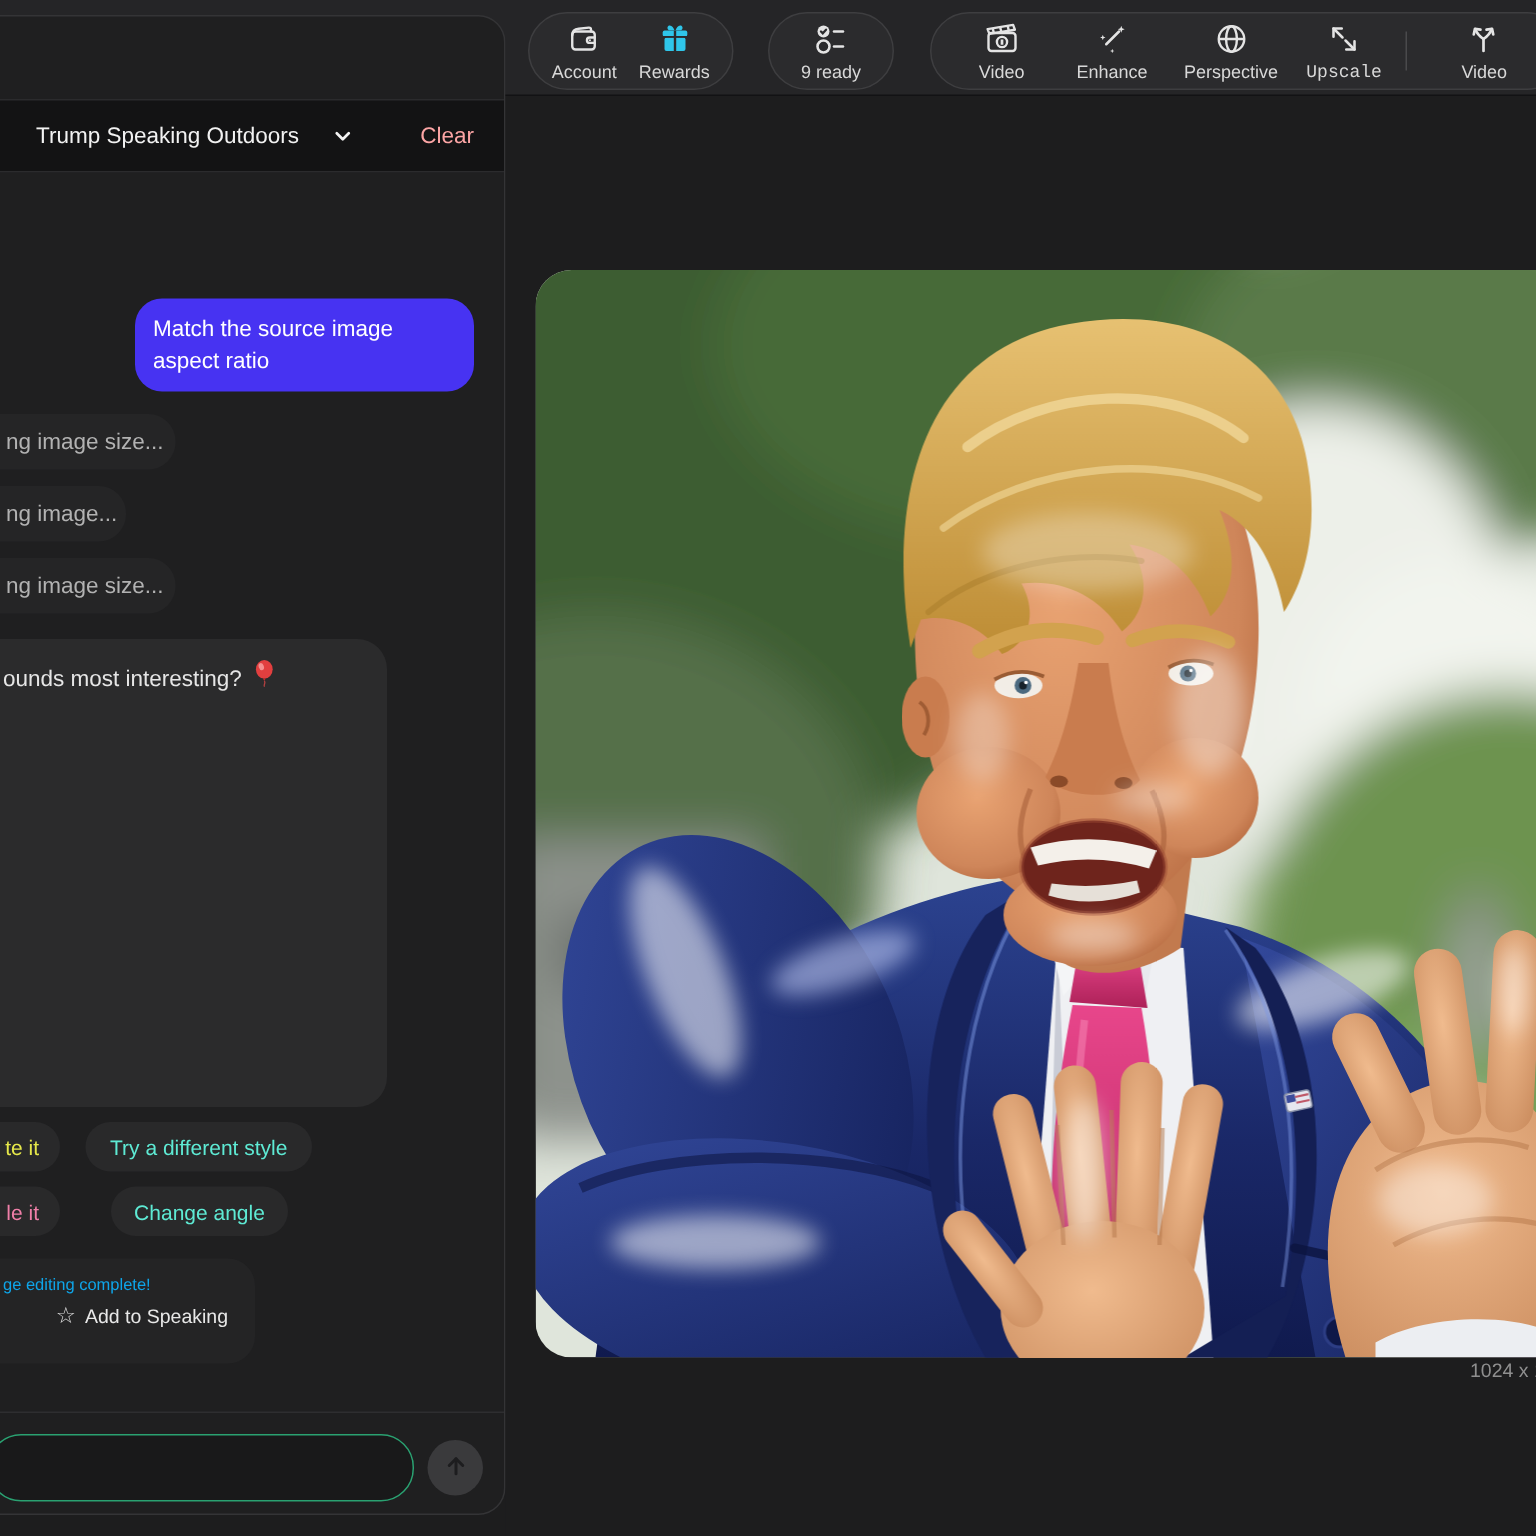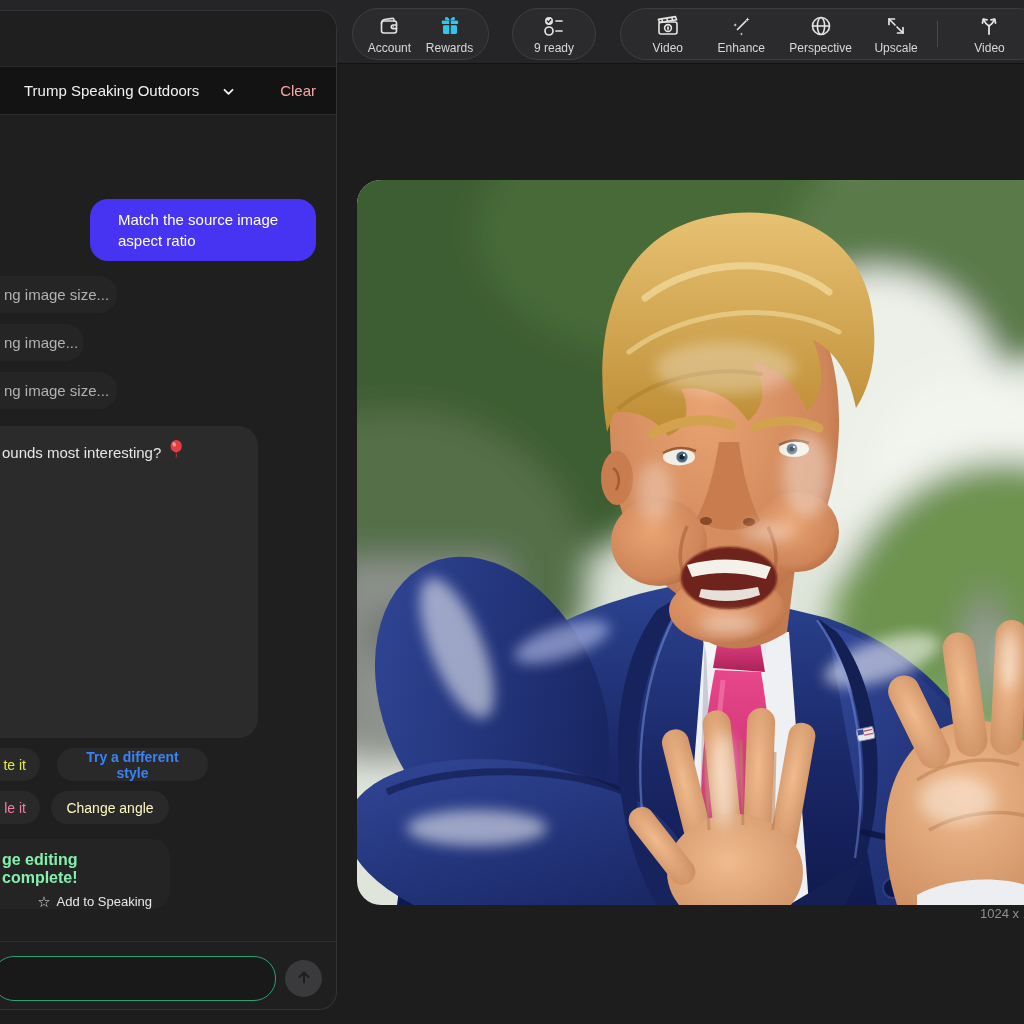--- a/index.html
+++ b/index.html
@@ -31,44 +31,44 @@
                  background:#131314; border-top:1px solid #2b2b2d; border-bottom:1px solid #2b2b2d;
                  display:flex; align-items:center; }
   .session { display:flex; align-items:center; gap:24px; margin-left:40px;
              color:#f2f2f2; font-size:15px; cursor:pointer; }
   .clear-btn { margin-left:auto; margin-right:20px; background:none; border:none;
                color:#fca5a5; font-size:15px; cursor:pointer;
                font-family:"Liberation Sans","DejaVu Sans",sans-serif; }
 
   .bubble { position:absolute; border-radius:18px; font-size:15px; }
   .user-bubble { left:106px; top:188px; width:226px; height:62px; background:#4733f2;
-                 color:#ffffff; padding:10px 28px; line-height:21px; }
+                 color:#ffffff; padding:10px 12px; line-height:21px; }
   .status-bubble { background:#252526; color:#b2b2b2; height:37px; line-height:37px;
                    padding-left:12px; border-radius:0 18px 18px 0; white-space:nowrap; left:8px; }
   .sb1 { top:265px; width:125px; }
   .sb2 { top:313px; width:92px;  }
   .sb3 { top:361px; width:125px; }
   .assistant-bubble { left:0; top:415px; width:274px; height:312px; background:#2b2b2c;
                       border-radius:0 20px 20px 0; color:#e6e6e6; padding:14px 14px 14px 18px;
                       line-height:24px; }
   .assistant-bubble .body { display:block; white-space:pre-line; }
   .assistant-bubble .lastline { display:inline-flex; align-items:center; gap:8px; }
 
   .qa-btn { position:absolute; height:33px; border-radius:0 17px 17px 0; background:#29292a;
             border:none; font-size:14px; cursor:pointer; padding:0 14px;
             font-family:"Liberation Sans","DejaVu Sans",sans-serif; }
   .qa-free { border-radius:17px; }
   .qa1 { left:0;  top:737px; width:56px;  color:#e6e84a; text-align:right; }
-  .qa2 { left:73px; top:737px; width:151px; color:#3b82f6;font-weight:bold; }
+  .qa2 { left:73px; top:737px; width:151px; color:#5eead4; }
   .qa3 { left:0;  top:780px; width:56px;  color:#f07fa8; text-align:right; }
-  .qa4 { left:67px; top:780px; width:118px; color:#fef9c3; }
+  .qa4 { left:90px; top:780px; width:118px; color:#5eead4; }
 
   .completion { left:0; top:828px; width:186px; height:70px; background:#242425;
                 border-radius:0 18px 18px 0; padding:12px 14px 10px 18px; }
-  .completion .status { color:#86efac; font-weight:bold; font-size:16px; display:block; }
+  .completion .status { color:#0ea5e9; font-weight:normal; font-size:11px; display:block; }
   .gallery-btn { margin-top:7px; width:100%; display:flex; justify-content:flex-end;
                  align-items:center; gap:6px; background:none; border:none; color:#e8e8e8;
                  font-size:13px; cursor:pointer; padding-right:4px;
                  font-family:"Liberation Sans","DejaVu Sans",sans-serif; }
   .star { font-size:15px; color:#dcdcdc; line-height:1; }
 
   .composer-sep { position:absolute; left:0; top:930px; width:100%; height:1px; background:#2e2e30; }
   .msg-input { position:absolute; left:8px; top:945px; width:284px; height:45px;
                background:#19191a; border:1.5px solid #2aa171; border-radius:22px;
                color:#e8e8e8; font-size:15px; padding:0 16px; outline:none;
@@ -164,21 +164,21 @@
       <div class="tool" style="width:84px;">
         <span>
           <svg width="24" height="24" viewBox="0 0 24 24" fill="none" stroke="#e4e4e4" stroke-width="1.6">
             <circle cx="12" cy="12" r="8.5"></circle>
             <line x1="3.5" y1="12" x2="20.5" y2="12"></line>
             <ellipse cx="12" cy="12" rx="3.6" ry="8.5"></ellipse>
           </svg>
         </span>
         <span class="tlabel">Perspective</span>
       </div>
-      <div class="tool" style="width:64px;">
+      <div class="tool" style="width:64px;font-family:Liberation Mono, monospace;">
         <span>
           <svg width="24" height="24" viewBox="0 0 24 24" fill="none" stroke="#e4e4e4" stroke-width="1.7" stroke-linecap="round" stroke-linejoin="round">
             <path d="M5 10.5 V5 H10.5"></path>
             <line x1="5" y1="5" x2="11" y2="11"></line>
             <path d="M19 13.5 V19 H13.5"></path>
             <line x1="19" y1="19" x2="13" y2="13"></line>
           </svg>
         </span>
         <span class="tlabel">Upscale</span>
       </div>

